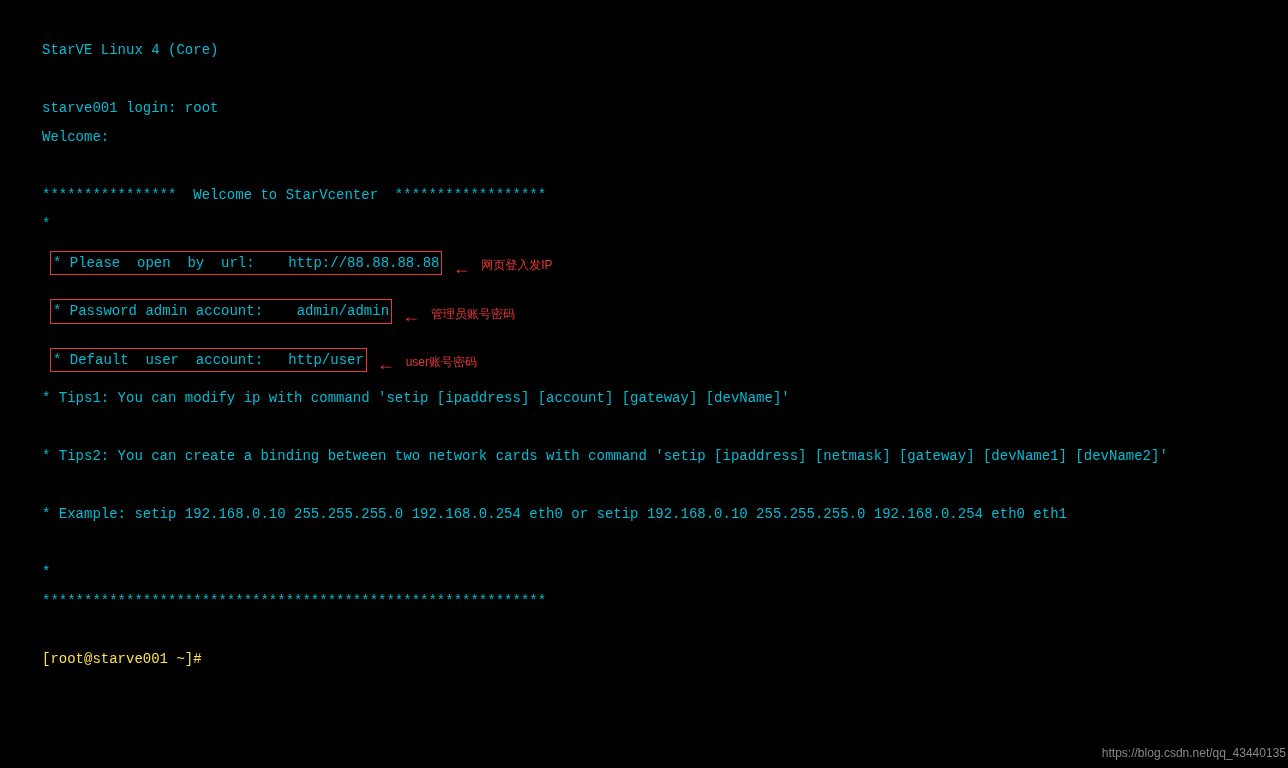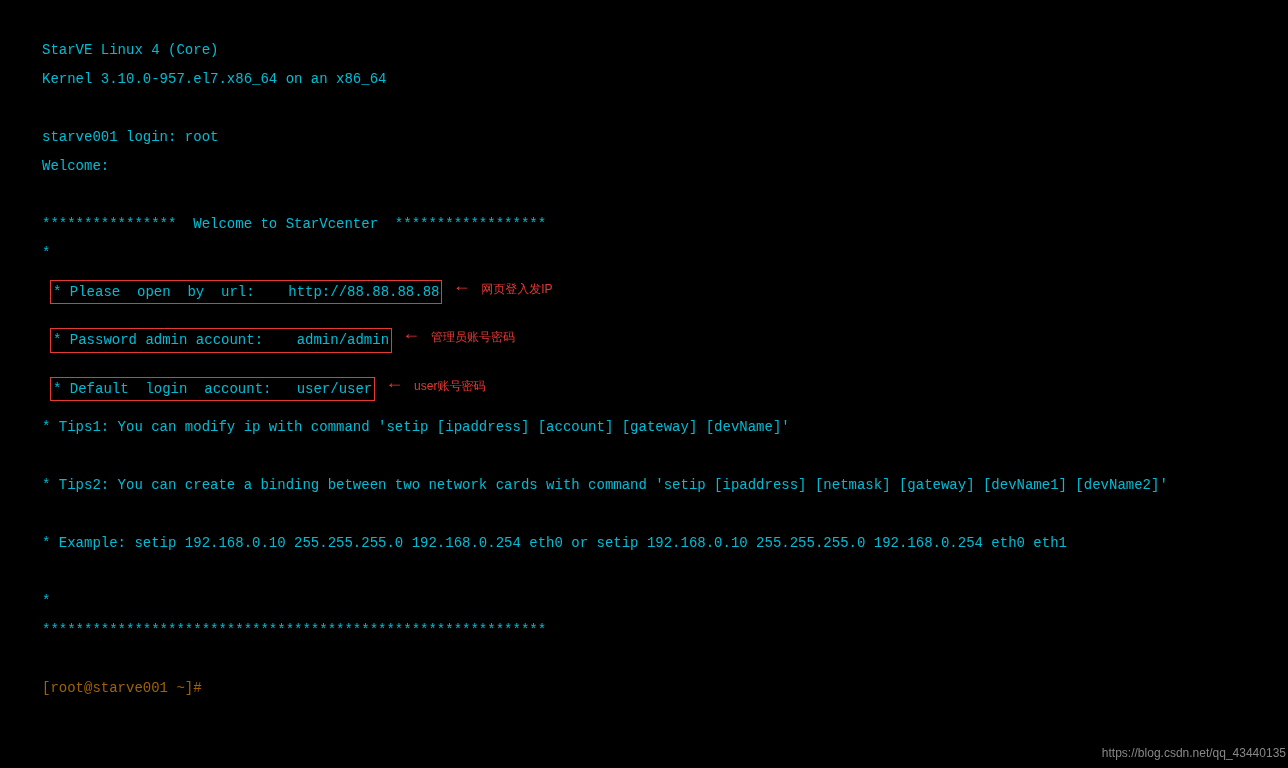--- a/index.html
+++ b/index.html
@@ -25,74 +25,73 @@
       color: #e53935;
       font-size: 18px;
       margin: 0 6px;
     }
     .annotation-text {
       color: #e53935;
       font-family: 'Microsoft YaHei', SimHei, sans-serif;
       font-size: 12px;
     }
     .prompt-line {
-      color: #a16207;
+      color: #fde047;
       white-space: pre;
     }
     .watermark {
       position: absolute;
       bottom: 16px;
       right: 10px;
       color: #888;
       font-size: 12px;
       font-family: Arial, sans-serif;
     }
     .boxed {
       border: 1.5px solid #e53935;
       display: inline;
       padding: 0 2px;
     }
     .row {
       display: flex;
-      align-items: flex-start;
+      align-items: flex-end;
       line-height: 1.6;
     }
     .term-text {
       white-space: pre;
       color: #00bcd4;
     }
   </style>
 </head>
 <body>
 
 <div class="terminal">
 
   <div class="line cyan">StarVE Linux 4 (Core)</div>
-  <div class="line cyan">Kernel 3.10.0-957.el7.x86_64 on an x86_64</div>
   <div class="line">&nbsp;</div>
   <div class="line cyan">starve001 login: root</div>
   <div class="line cyan">Welcome:</div>
   <div class="line">&nbsp;</div>
   <div class="line cyan">****************  Welcome to StarVcenter  ******************</div>
   <div class="line cyan">*</div>
 
   <div class="row">
     <span class="term-text boxed">* Please  open  by  url:    http://88.88.88.88</span>
     <span class="annotation-arrow">←</span>
     <span class="annotation-text">网页登入发IP</span>
   </div>
 
   <div class="row">
     <span class="term-text boxed">* Password admin account:    admin/admin</span>
     <span class="annotation-arrow">←</span>
     <span class="annotation-text">管理员账号密码</span>
   </div>
 
   <div class="row">
-    <span class="term-text boxed">* Default  login  account:   user/user</span>
+    <span class="term-text boxed">* Default  user  account:   http/user</span>
     <span class="annotation-arrow">←</span>
     <span class="annotation-text">user账号密码</span>
   </div>
 
   <div class="line cyan">* Tips1: You can modify ip with command 'setip [ipaddress] [account] [gateway] [devName]'</div>
   <div class="line">&nbsp;</div>
   <div class="line cyan">* Tips2: You can create a binding between two network cards with command 'setip [ipaddress] [netmask] [gateway] [devName1] [devName2]'</div>
   <div class="line">&nbsp;</div>
   <div class="line cyan">* Example: setip 192.168.0.10 255.255.255.0 192.168.0.254 eth0 or setip 192.168.0.10 255.255.255.0 192.168.0.254 eth0 eth1</div>
   <div class="line">&nbsp;</div>

